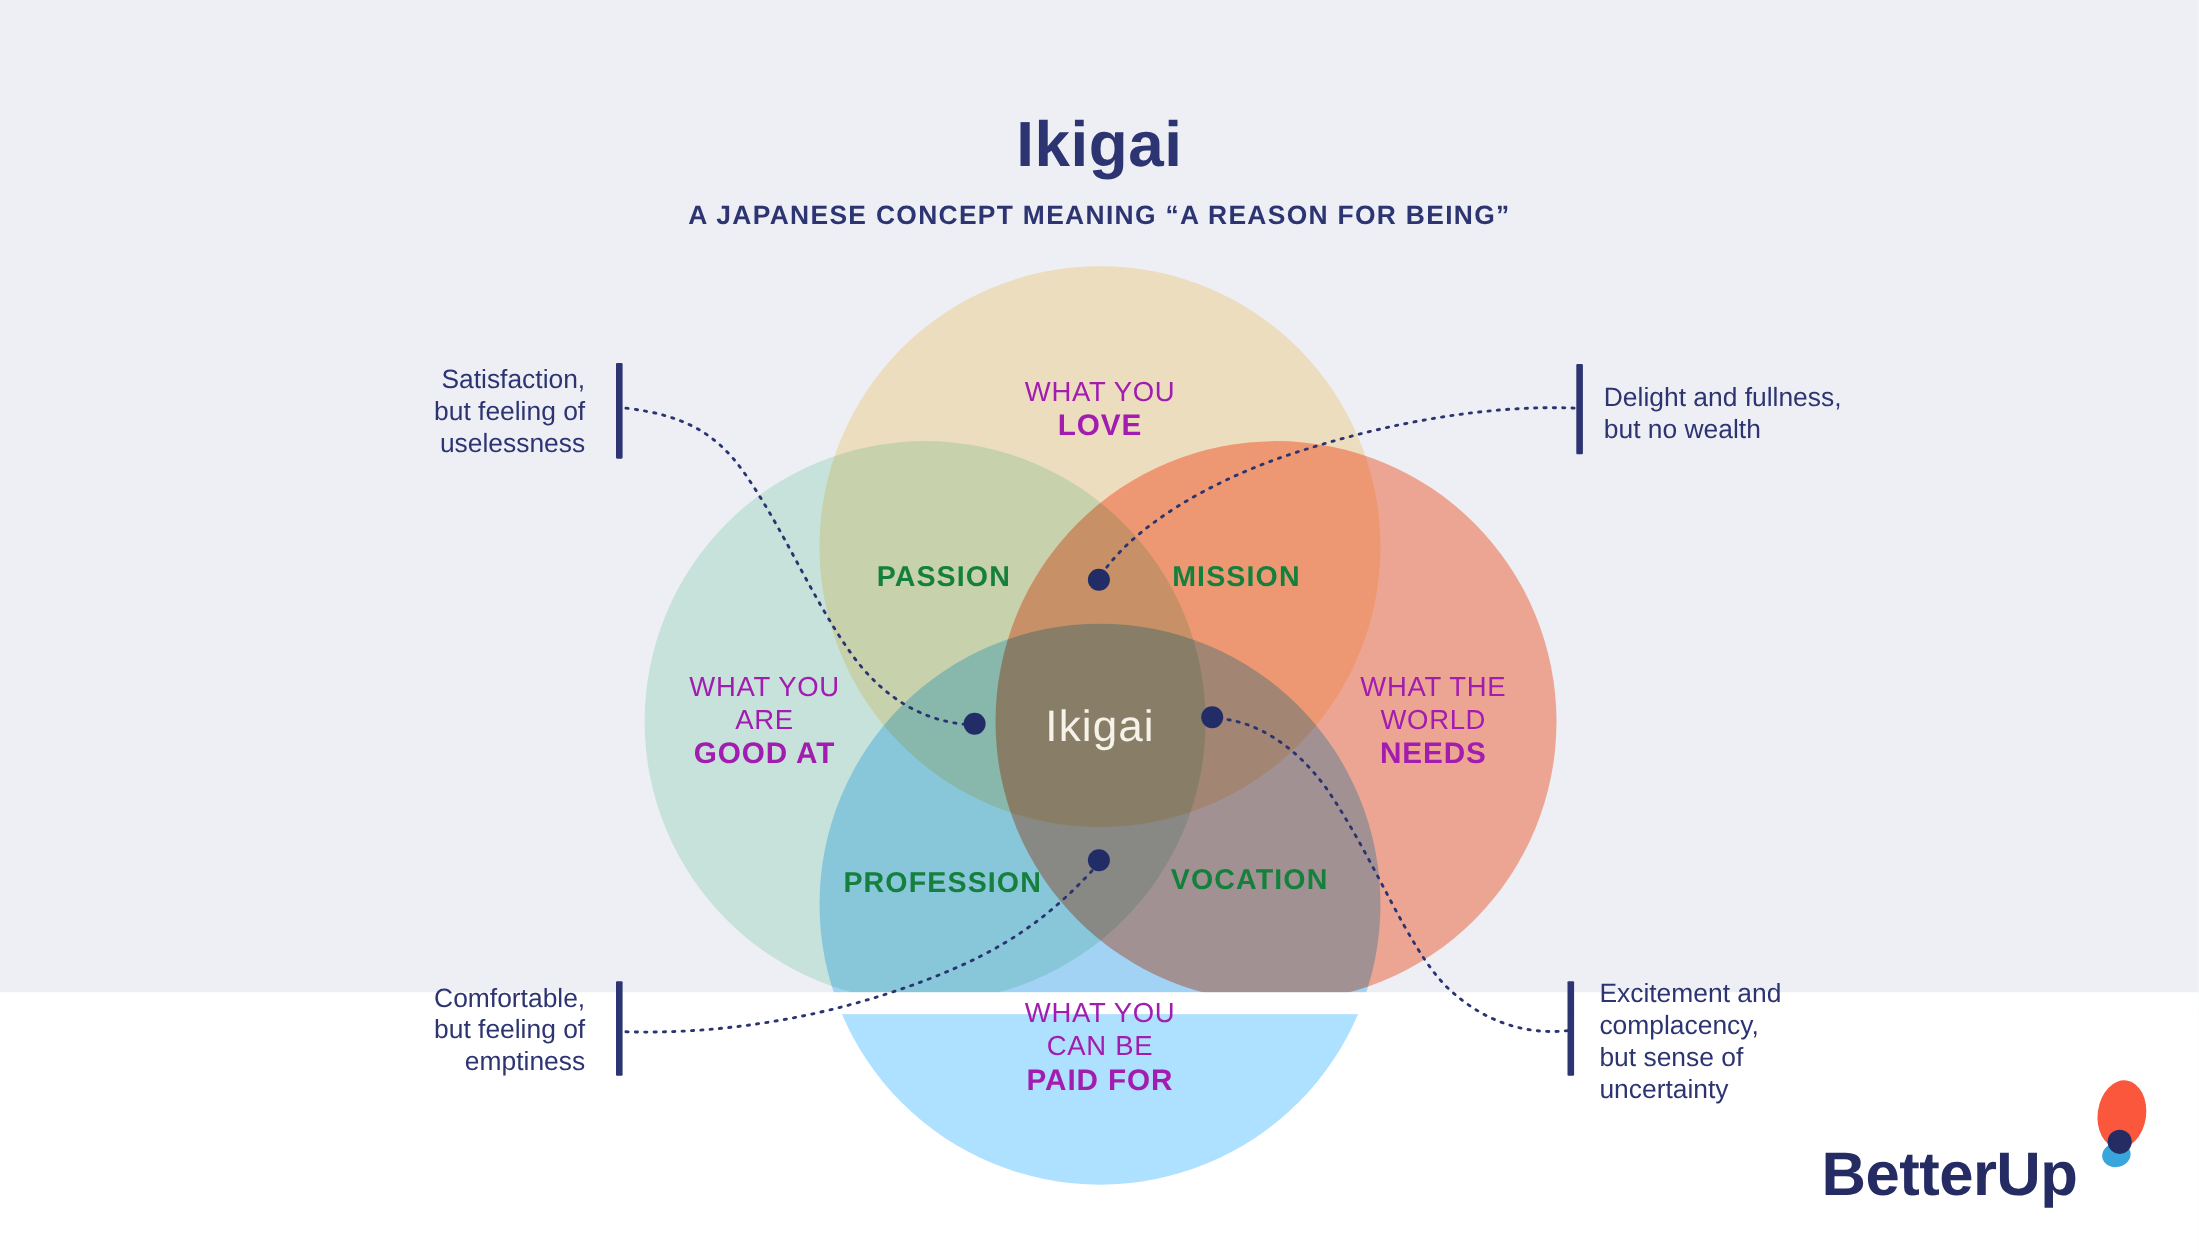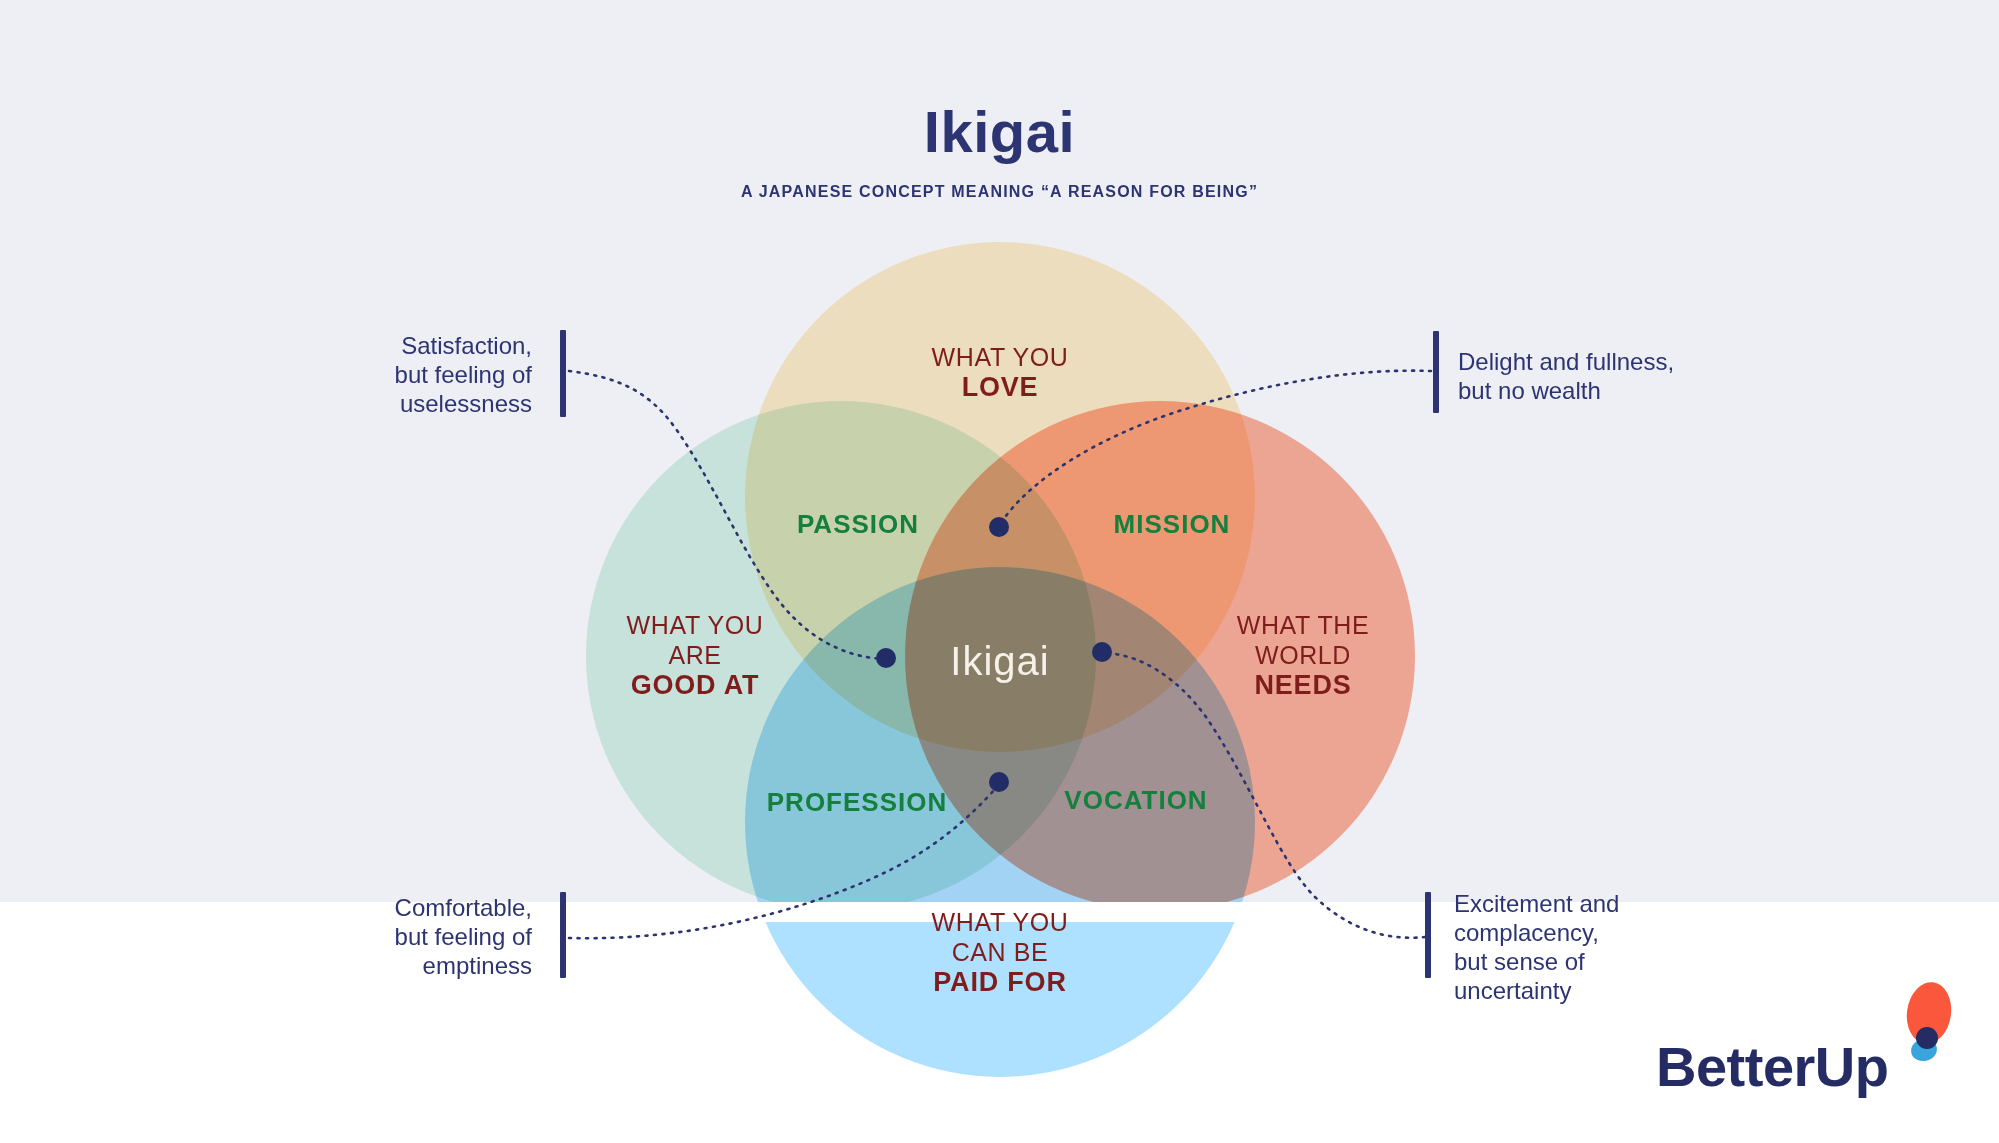--- a/index.html
+++ b/index.html
@@ -3,33 +3,33 @@
 <meta charset="utf-8">
 <style>
   html,body{margin:0;padding:0;}
   body{width:1999px;height:1143px;overflow:hidden;font-family:"Liberation Sans","DejaVu Sans",sans-serif;}
   .stage{position:relative;width:1999px;height:922px;background:#edeff4;}
 
   
   .title{position:absolute;left:0;top:98px;width:100%;text-align:center;
          font-size:58px;font-weight:700;color:#2f3574;letter-spacing:.5px;}
   .subtitle{position:absolute;left:0;top:183px;width:100%;text-align:center;
-            font-size:16px;font-weight:700;color:#2f3574;letter-spacing:1.2px;}
+            font-size:24px;font-weight:700;color:#2f3574;letter-spacing:1.2px;}
 
   
   .circle{position:absolute;width:510px;height:510px;border-radius:50%;
           mix-blend-mode:multiply;}
   .circle.love{left:745px;top:242px;}
   .circle.good{left:586px;top:401px;}
   .circle.needs{left:905px;top:401px;}
   .circle.paid{left:745px;top:567px;}
 
   
   .vlabel{position:absolute;transform:translate(-50%,-50%);text-align:center;
-          color:#7f1d1d;font-size:25px;line-height:30px;letter-spacing:.6px;z-index:4;white-space:nowrap;}
+          color:#a21caf;font-size:25px;line-height:30px;letter-spacing:.6px;z-index:4;white-space:nowrap;}
   .vlabel b{font-size:27px;letter-spacing:.8px;}
   .xlabel{position:absolute;transform:translate(-50%,-50%);text-align:center;
           color:#15803d;font-size:26px;font-weight:700;letter-spacing:1px;z-index:4;white-space:nowrap;}
   .center-label{position:absolute;left:1000px;top:661px;transform:translate(-50%,-50%);
           font-size:40px;font-weight:500;letter-spacing:1px;z-index:4;}
 
   
   .callout-text{position:absolute;font-size:24px;line-height:29px;color:#2d3472;z-index:5;}
   .callout-text.right-align{text-align:right;}
   .callout-bar{position:absolute;width:6px;border-radius:1px;z-index:5;}
@@ -81,21 +81,21 @@
     <span>WORLD</span><br>
     <b>NEEDS</b>
   </div>
   <div class="vlabel" style="left:1000px;top:952px;">
     <span>WHAT YOU</span><br>
     <span>CAN BE</span><br>
     <b>PAID FOR</b>
   </div>
 
   <div class="xlabel" style="left:858px;top:524px;">PASSION</div>
-  <div class="xlabel" style="left:1172px;top:524px;">MISSION</div>
+  <div class="xlabel" style="left:1124px;top:524px;">MISSION</div>
   <div class="xlabel" style="left:857px;top:802px;">PROFESSION</div>
   <div class="xlabel" style="left:1136px;top:800px;">VOCATION</div>
 
   <div class="center-label" style="color: rgb(246, 242, 233);">Ikigai</div>
 
   <div class="callout-text right-align" style="left:290px;top:331px;width:242px;">
     <span>Satisfaction,</span><br>
     <span>but feeling of</span><br>
     <span>uselessness</span>
   </div>

